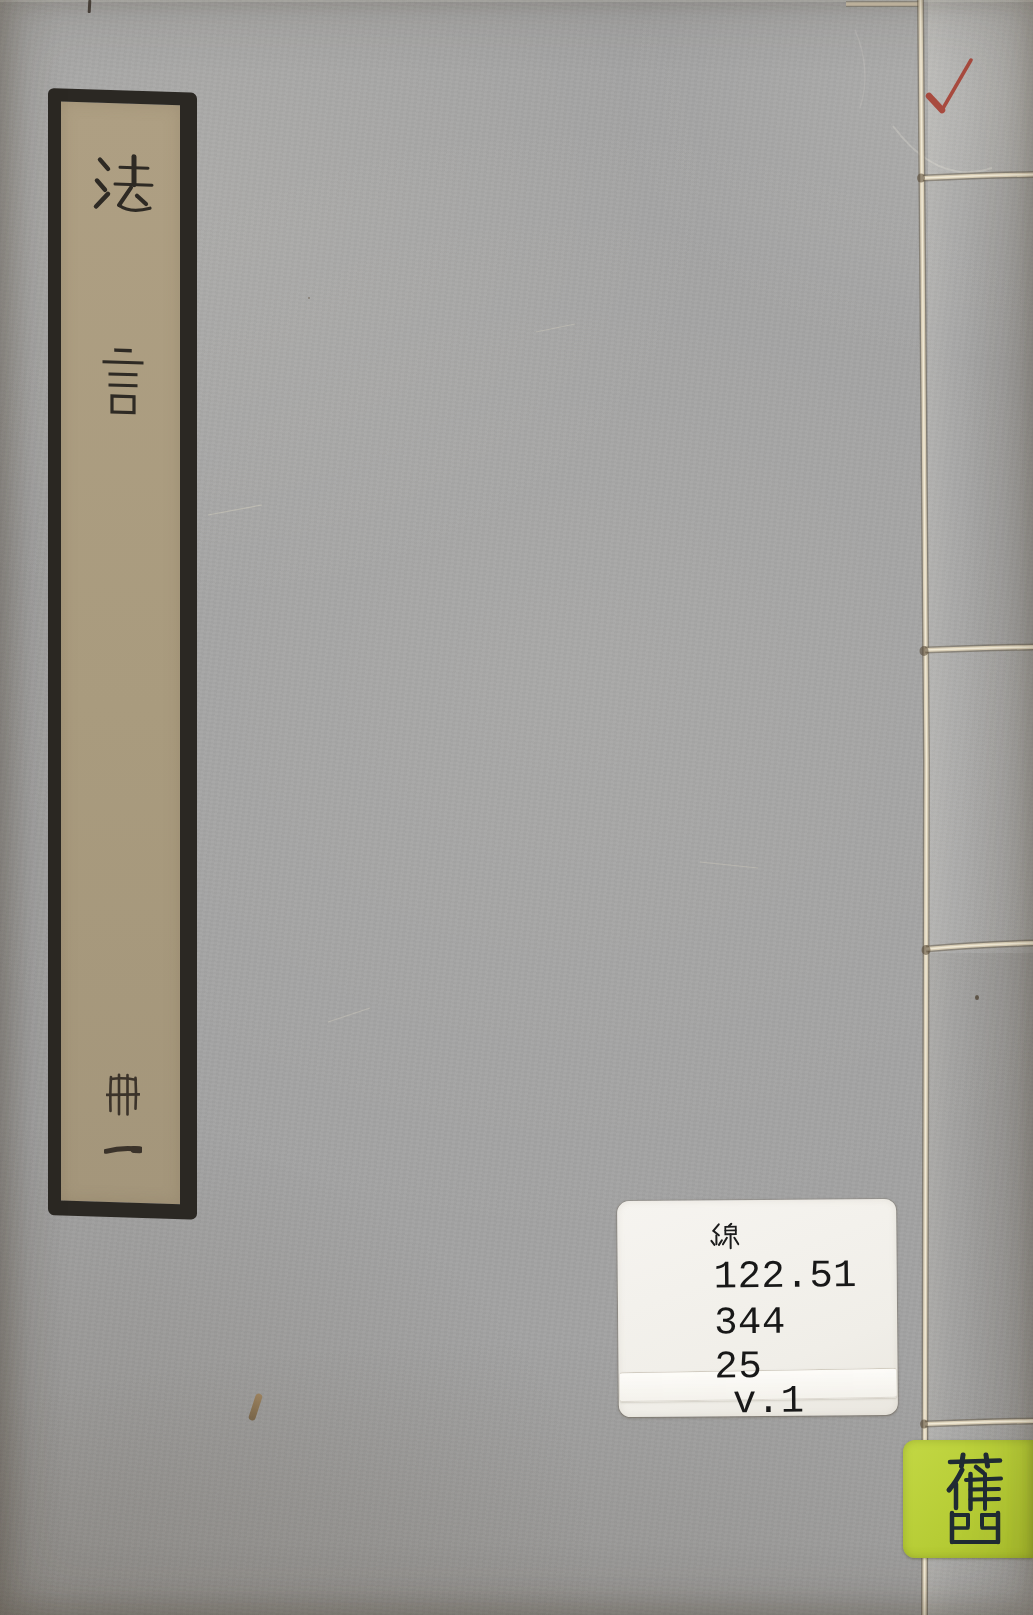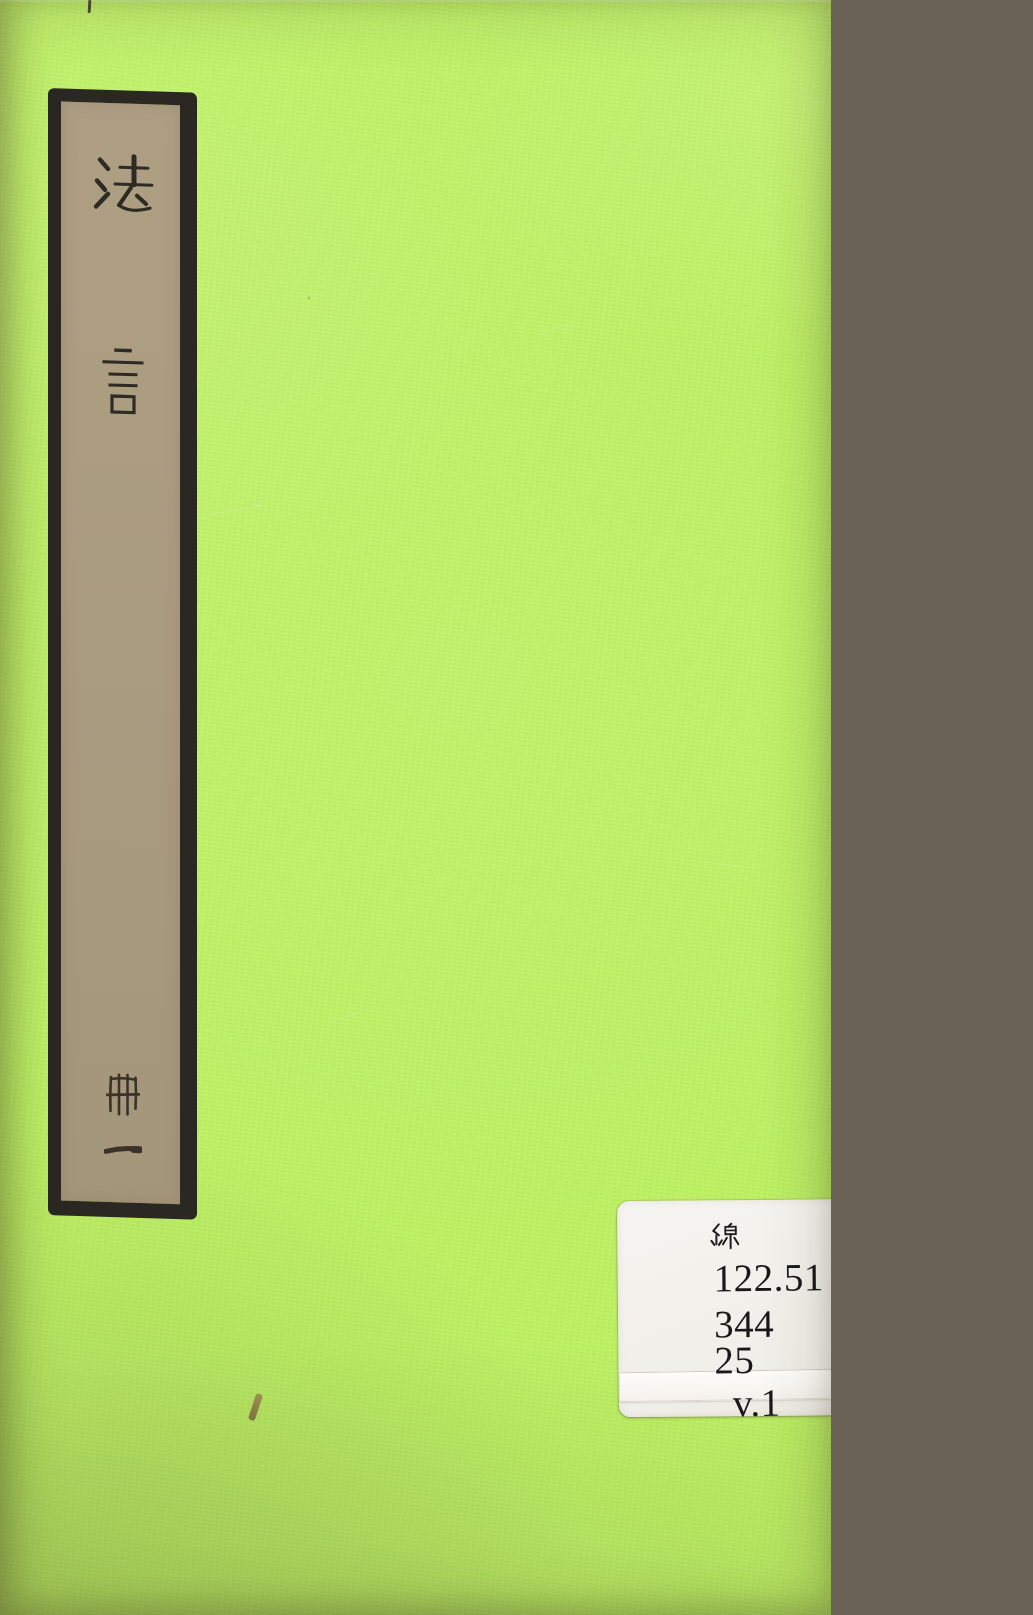--- a/index.html
+++ b/index.html
@@ -1,17 +1,17 @@
 <!DOCTYPE html>
 <html><head>
 <meta charset="utf-8">
 <style>
   html,body{margin:0;padding:0;background:#6b6257;}
-  .stage{position:relative;width:831px;height:1615px;overflow:hidden;
-         background:#bef264;font-family:Liberation Serif, serif;}
+  .stage{position:relative;width:1033px;height:1615px;overflow:hidden;
+         background:#a3a3a3;font-family:Liberation Mono, monospace;}
   .stage *{box-sizing:border-box;}
   
   .texture{position:absolute;inset:0;pointer-events:none;background:
     radial-gradient(900px 700px at 18% 12%, rgba(255,248,230,0.10), transparent 60%),
     radial-gradient(1100px 900px at 55% 42%, rgba(255,250,235,0.07), transparent 65%),
     radial-gradient(650px 450px at 97% 6%, rgba(255,252,240,0.12), transparent 60%),
     radial-gradient(900px 750px at 6% 97%, rgba(60,48,30,0.15), transparent 60%),
     radial-gradient(1200px 420px at 50% 101%, rgba(60,50,32,0.12), transparent 70%),
     linear-gradient(90deg, rgba(50,40,25,0.09), rgba(0,0,0,0) 6%, rgba(0,0,0,0) 93%, rgba(60,50,32,0.05)),
     repeating-linear-gradient(7deg, rgba(255,255,255,0.016) 0 2px, rgba(0,0,0,0.016) 2px 4px),
@@ -166,21 +166,21 @@
       <path d="M22 1.5 L19.5 4"></path>
       <rect x="16" y="4.5" width="10.5" height="7.5" stroke-width="1.8"></rect>
       <path d="M16 8.2 L26.5 8.2" stroke-width="1.6"></path>
       <path d="M21.2 12 L21.2 26"></path>
       <path d="M17.5 15.5 L13.5 22"></path>
       <path d="M25 15.5 L29 22"></path>
     </svg>
     <span class="sr">線</span>
     <span class="line" style="left:96px;top:58px">122.51</span>
     <span class="line" style="left:96px;top:104px">344</span>
-    <span class="line" style="left:96px;top:140px">25</span>
+    <span class="line" style="left:96px;top:148px">25</span>
     <span class="line" style="left:114px;top:183px">v.1</span>
   </div>
 
   <div class="condition-tag">
     <span class="sr">舊</span>
     <svg class="glyph" style="left:34px;top:11px" width="76" height="96" viewBox="0 0 76 96" role="img" fill="none" stroke="#202b33" stroke-linecap="round" aria-label="舊">
       <path d="M26 4 L24.5 15" stroke-width="5"></path>
       <path d="M49 4 L50.5 15" stroke-width="5"></path>
       <path d="M13 11 L63 9.5" stroke-width="4.5"></path>
       <path d="M25 19 Q19 31 12 39" stroke-width="5"></path>

